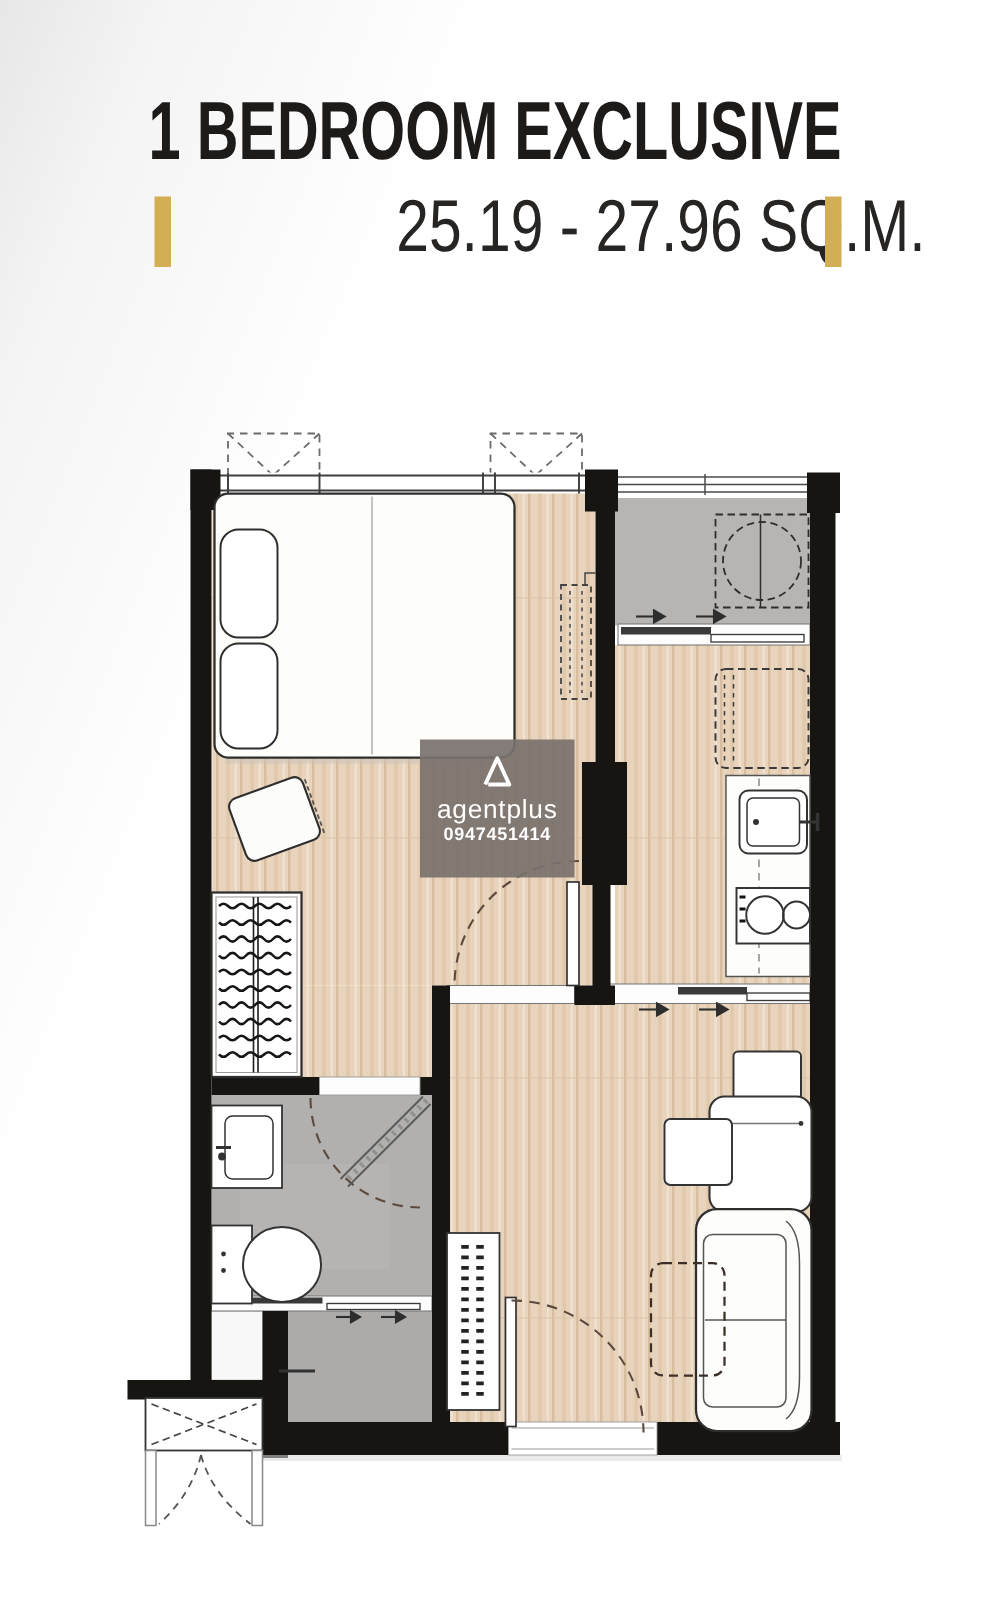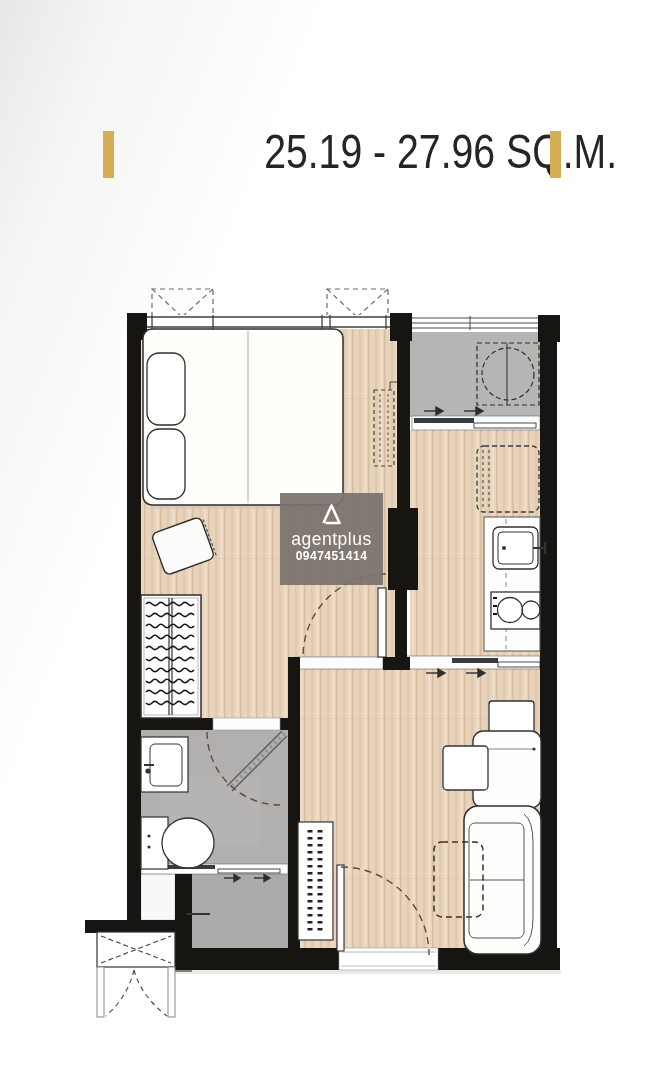--- a/index.html
+++ b/index.html
@@ -22,20 +22,23 @@
   .accent-bar.left{left:103px;}
   .accent-bar.right{left:550px;}
   svg{position:absolute; left:0; top:0;}
   text{font-family:"Liberation Sans", sans-serif;}
 </style>
 </head>
 <body>
 
 <div class="page">
 
+  <div class="title-row">
+    <div class="title-text">1 BEDROOM EXCLUSIVE</div>
+  </div>
   <div class="subtitle-row">
     <div class="subtitle-text">25.19 - 27.96 SQ.M.</div>
   </div>
   <div class="accent-bar left" style="background:#d2ae55;"></div>
   <div class="accent-bar right" style="background:#d2ae55;"></div>
 
   <svg width="661" height="1080" viewBox="0 0 661 1080">
     <defs>
       <pattern id="wood" width="16" height="160" patternUnits="userSpaceOnUse">
         <rect width="16" height="160" fill="#e8d4bc"></rect>

